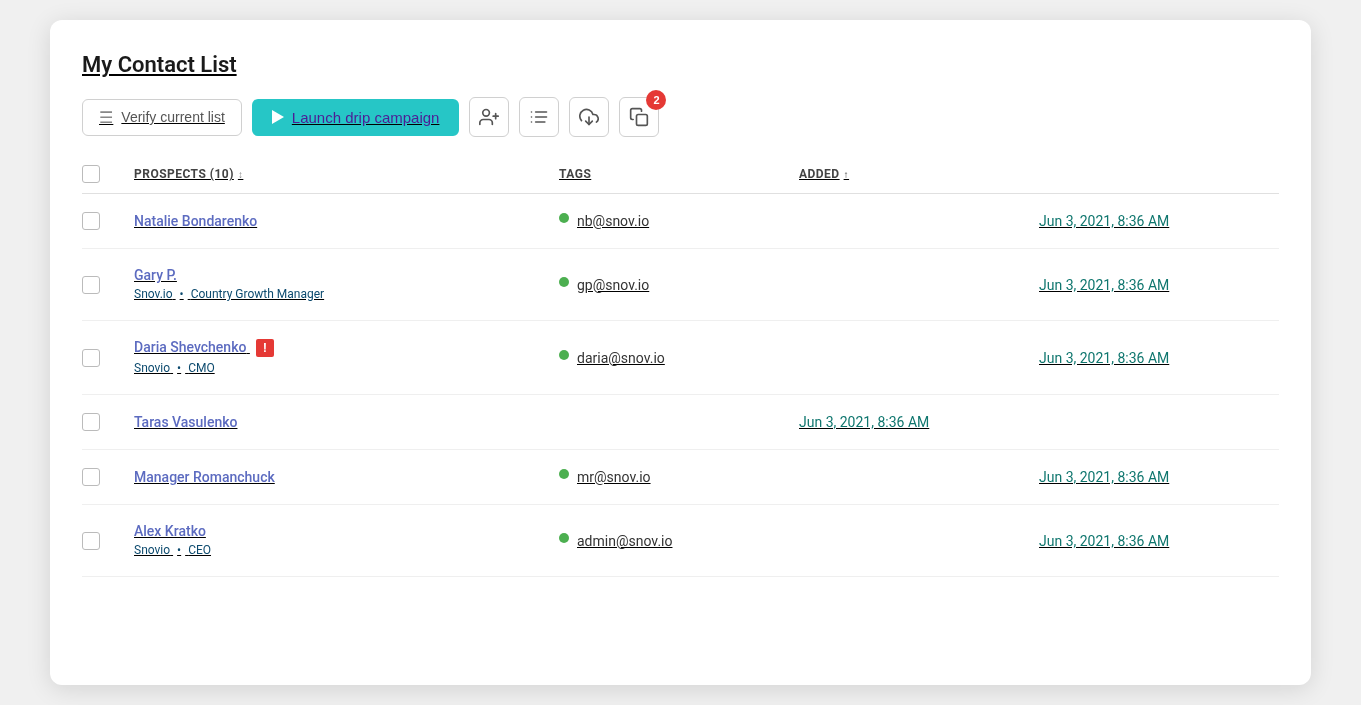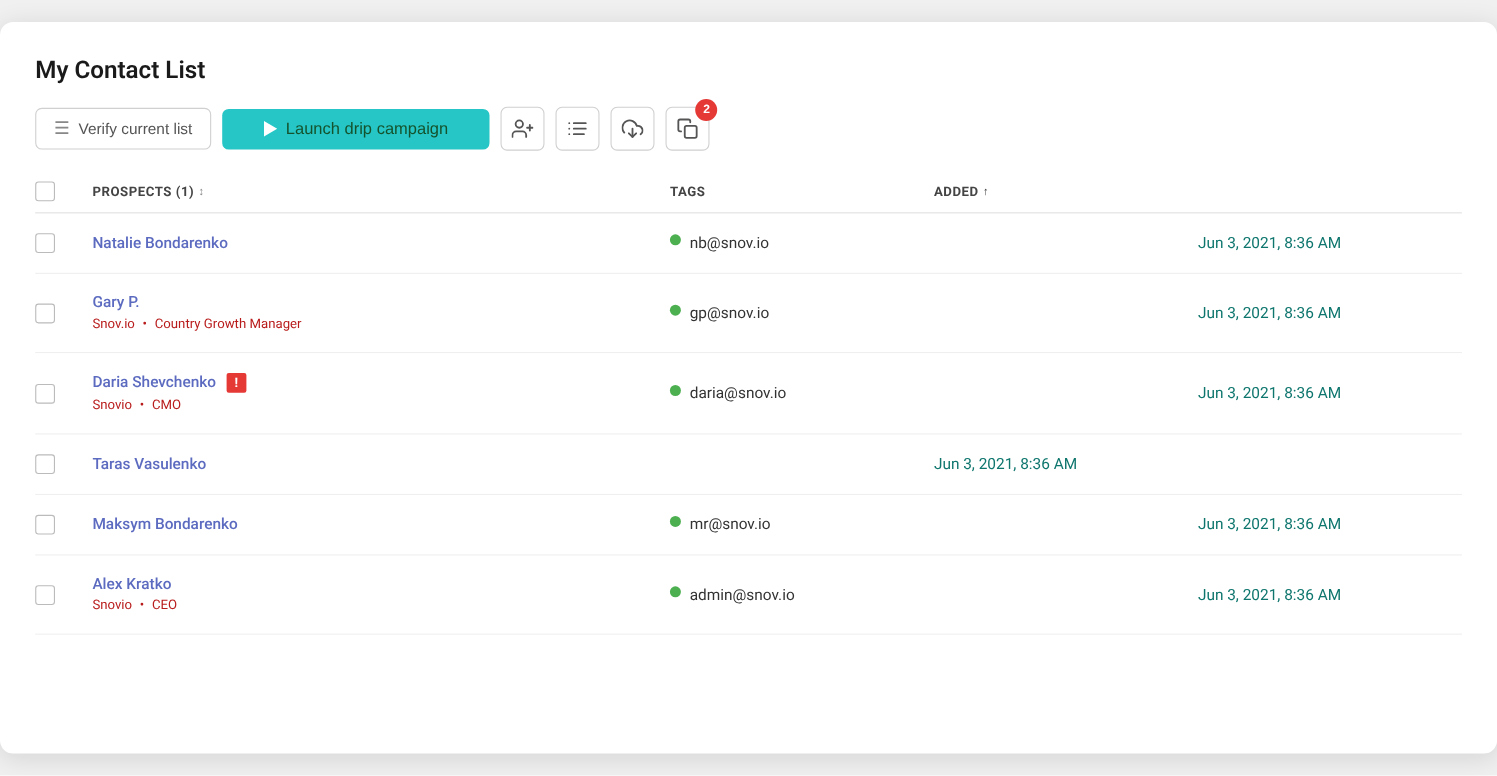--- a/index.html
+++ b/index.html
@@ -5,27 +5,28 @@
     * { box-sizing: border-box; margin: 0; padding: 0; }
     body {
       font-family: -apple-system, BlinkMacSystemFont, 'Segoe UI', Roboto, sans-serif;
       background: #f0f0f0;
       display: flex;
       justify-content: center;
       align-items: center;
       min-height: 100vh;
     }
     .window {
-      width: 1361px;
+      width: 1261px;
       min-height: 665px;
       background: #fff;
       border-radius: 12px;
       box-shadow: 0 4px 24px rgba(0,0,0,0.12);
       padding: 32px 32px 0 32px;
       overflow: hidden;
+      text-decoration: underline;
     }
     .page-title {
       font-size: 22px;
       font-weight: 600;
       color: #1a1a1a;
       margin-bottom: 20px;
     }
     .toolbar {
       display: flex;
       align-items: center;
@@ -45,25 +46,25 @@
       cursor: pointer;
     }
     .verify-btn .icon {
       color: #888;
       font-size: 16px;
     }
     .launch-btn {
       display: flex;
       align-items: center;
       gap: 8px;
-      padding: 10px 38px;
+      padding: 10px 20px;
       border: none;
       border-radius: 6px;
       background: #26c6c6;
-      color: #14532d;
+      color: #4c1d95;
       font-size: 15px;
       font-weight: 500;
       cursor: pointer;
     }
     .launch-btn .play-icon {
       width: 0;
       height: 0;
       border-top: 7px solid transparent;
       border-bottom: 7px solid transparent;
       border-left: 12px solid #fff;
@@ -141,21 +142,21 @@
     }
     .prospect-name {
       color: #5c6bc0;
       font-size: 14px;
       font-weight: 500;
       cursor: pointer;
       display: block;
     }
     .prospect-sub {
       font-size: 12px;
-      color: #b91c1c;
+      color: #0c4a6e;
       margin-top: 3px;
     }
     .prospect-sub .dot {
       margin: 0 4px;
     }
     .email-cell {
       display: flex;
       align-items: flex-start;
       gap: 8px;
       font-size: 14px;
@@ -250,21 +251,21 @@
       <span class="badge">2</span>
     </button>
   </div>
 
   <div class="table-container">
     <div class="table-header">
       <div class="col-checkbox">
         <div class="checkbox"></div>
       </div>
       <div class="col-label col-prospects">
-        <span>PROSPECTS (1)</span>
+        <span>PROSPECTS (10)</span>
         <span class="sort-arrow">↕</span>
       </div>
       <div class="col-label col-tags">
         <span>TAGS</span>
       </div>
       <div class="col-label col-added">
         <span>ADDED</span>
         <span class="sort-arrow active">↑</span>
       </div>
     </div>
@@ -336,21 +337,21 @@
       </div>
       <div class="tags-cell"></div>
       <div class="added-cell">Jun 3, 2021, 8:36 AM</div>
     </div>
 
     <div class="table-row">
       <div>
         <div class="checkbox"></div>
       </div>
       <div>
-        <span class="prospect-name">Maksym Bondarenko</span>
+        <span class="prospect-name">Manager Romanchuck</span>
       </div>
       <div class="email-cell">
         <span class="green-dot"></span>
         <span>mr@snov.io</span>
       </div>
       <div class="tags-cell"></div>
       <div class="added-cell">Jun 3, 2021, 8:36 AM</div>
     </div>
 
     <div class="table-row">

